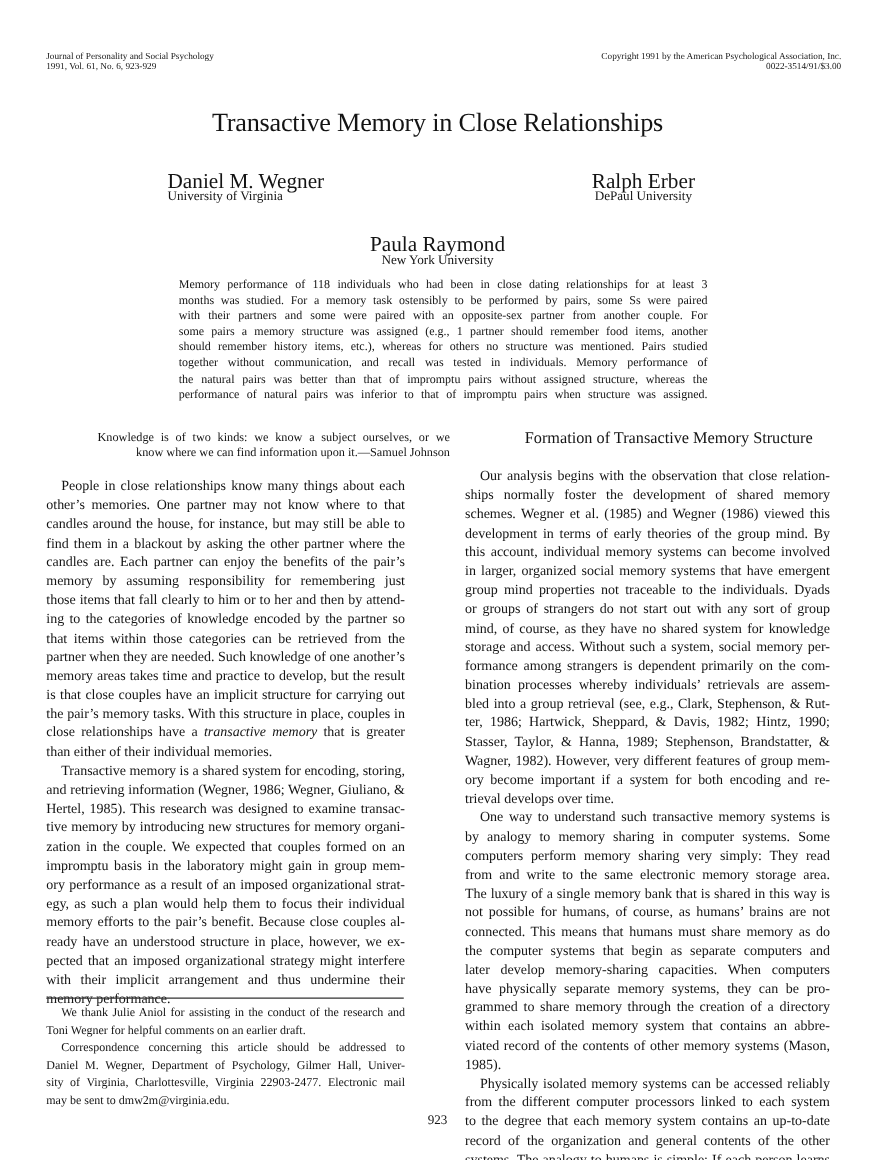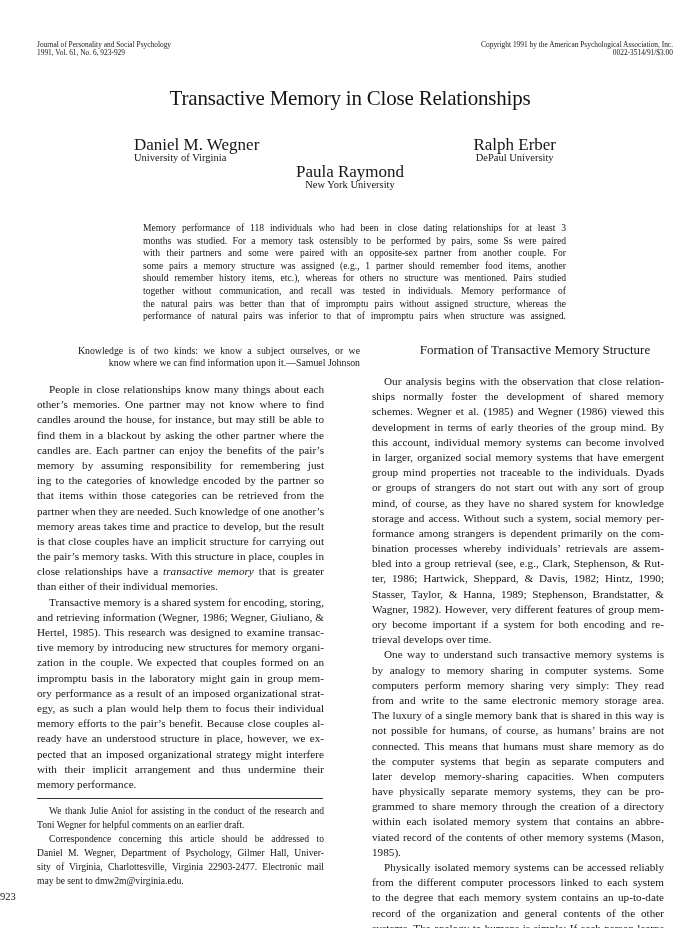--- a/index.html
+++ b/index.html
@@ -18,21 +18,21 @@
   .line.last { text-align-last: left; }
   .line.indent { padding-left: 12px; }
   .abstract .line { height: 12.6px; }
   .epigraph { left: 58px; width: 302px; top: 345px; font-size: 9.8px; line-height: 12.2px; }
   .epigraph .line { height: 12.2px; text-align: justify; text-align-last: justify; margin-left: 20px; }
   .epigraph .line.last { text-align-last: right; }
   .section-head { left: 370px; width: 330px; top: 342px; text-align: center; font-size: 13px; }
   .footnote-rule { left: 37px; top: 798px; width: 286px; height: 0; border-top: 1px solid #333; }
   .footnotes { left: 37px; width: 287px; top: 804px; font-size: 9.6px; line-height: 14px; }
   .footnotes .line { height: 14px; }
-  .page-num { left: 0; width: 700px; top: 891px; text-align: left; font-size: 10.5px; }
+  .page-num { left: 0; width: 700px; top: 891px; text-align: center; font-size: 10.5px; }
   em { }
 </style>
 </head>
 <body>
 
 <div class="abs hdr" style="left:37px; top:41px;">
   <div>Journal of Personality and Social Psychology</div>
   <div>1991, Vol. 61, No. 6, 923-929</div>
 </div>
 <div class="abs hdr" style="right:27px; top:41px; text-align:right;">
@@ -43,21 +43,21 @@
 <div class="abs title">Transactive Memory in Close Relationships</div>
 
 <div class="abs" style="left:134px; top:137px;">
   <div class="author-name">Daniel M. Wegner</div>
   <div class="author-aff">University of Virginia</div>
 </div>
 <div class="abs" style="right:144px; top:137px; text-align:center;">
   <div class="author-name">Ralph Erber</div>
   <div class="author-aff">DePaul University</div>
 </div>
-<div class="abs" style="left:0; width:700px; top:164px; text-align:center;">
+<div class="abs" style="left:0; width:700px; top:188px; text-align:center;">
   <div class="author-name">Paula Raymond</div>
   <div class="author-aff">New York University</div>
 </div>
 
 <div class="abs abstract">
   <div class="line">Memory performance of 118 individuals who had been in close dating relationships for at least 3</div>
   <div class="line">months was studied. For a memory task ostensibly to be performed by pairs, some Ss were paired</div>
   <div class="line">with their partners and some were paired with an opposite-sex partner from another couple. For</div>
   <div class="line">some pairs a memory structure was assigned (e.g., 1 partner should remember food items, another</div>
   <div class="line">should remember history items, etc.), whereas for others no structure was mentioned. Pairs studied</div>
@@ -66,25 +66,26 @@
   <div class="line">performance of natural pairs was inferior to that of impromptu pairs when structure was assigned.</div>
 </div>
 
 <div class="abs epigraph">
   <div class="line">Knowledge is of two kinds: we know a subject ourselves, or we</div>
   <div class="line last">know where we can find information upon it.—Samuel Johnson</div>
 </div>
 
 <div class="abs col" style="left:37px; width:287px; top:382px;">
   <div class="line indent">People in close relationships know many things about each</div>
-  <div class="line">other’s memories. One partner may not know where to find</div>
+  <div class="line">other’s memories. One partner may not know where to that</div>
   <div class="line">candles around the house, for instance, but may still be able to</div>
   <div class="line">find them in a blackout by asking the other partner where the</div>
   <div class="line">candles are. Each partner can enjoy the benefits of the pair’s</div>
   <div class="line">memory by assuming responsibility for remembering just</div>
+  <div class="line">those items that fall clearly to him or to her and then by attend-</div>
   <div class="line">ing to the categories of knowledge encoded by the partner so</div>
   <div class="line">that items within those categories can be retrieved from the</div>
   <div class="line">partner when they are needed. Such knowledge of one another’s</div>
   <div class="line">memory areas takes time and practice to develop, but the result</div>
   <div class="line">is that close couples have an implicit structure for carrying out</div>
   <div class="line">the pair’s memory tasks. With this structure in place, couples in</div>
   <div class="line"><span>close relationships have a </span><em>transactive memory</em><span> that is greater</span></div>
   <div class="line last">than either of their individual memories.</div>
   <div class="line indent">Transactive memory is a shared system for encoding, storing,</div>
   <div class="line">and retrieving information (Wegner, 1986; Wegner, Giuliano, &amp;</div>

